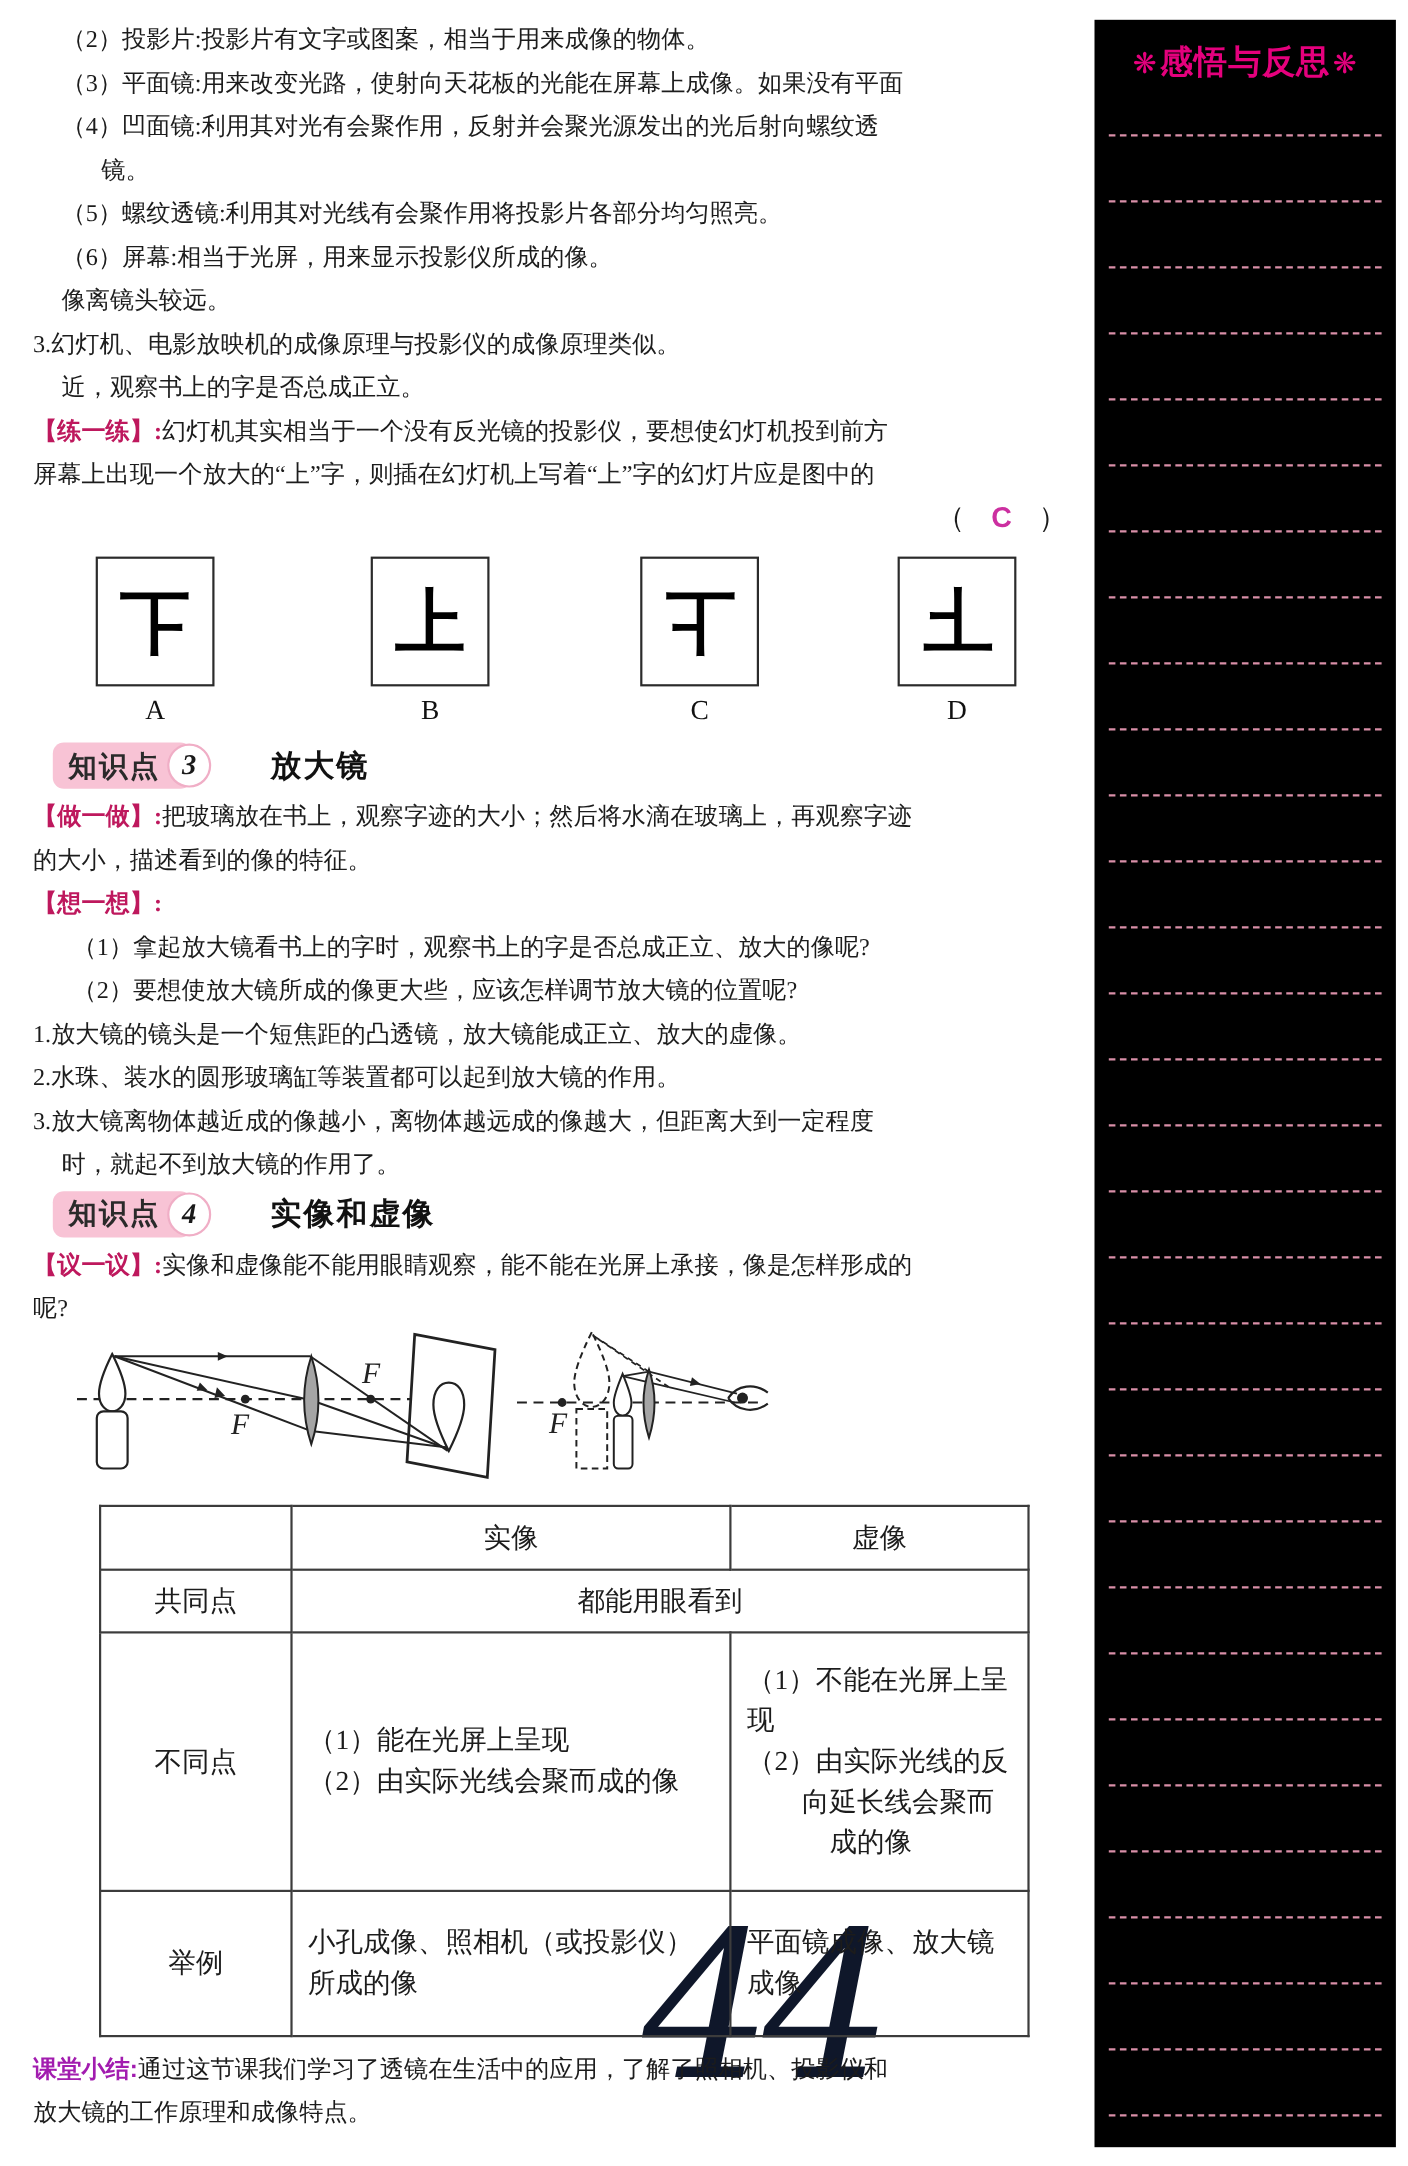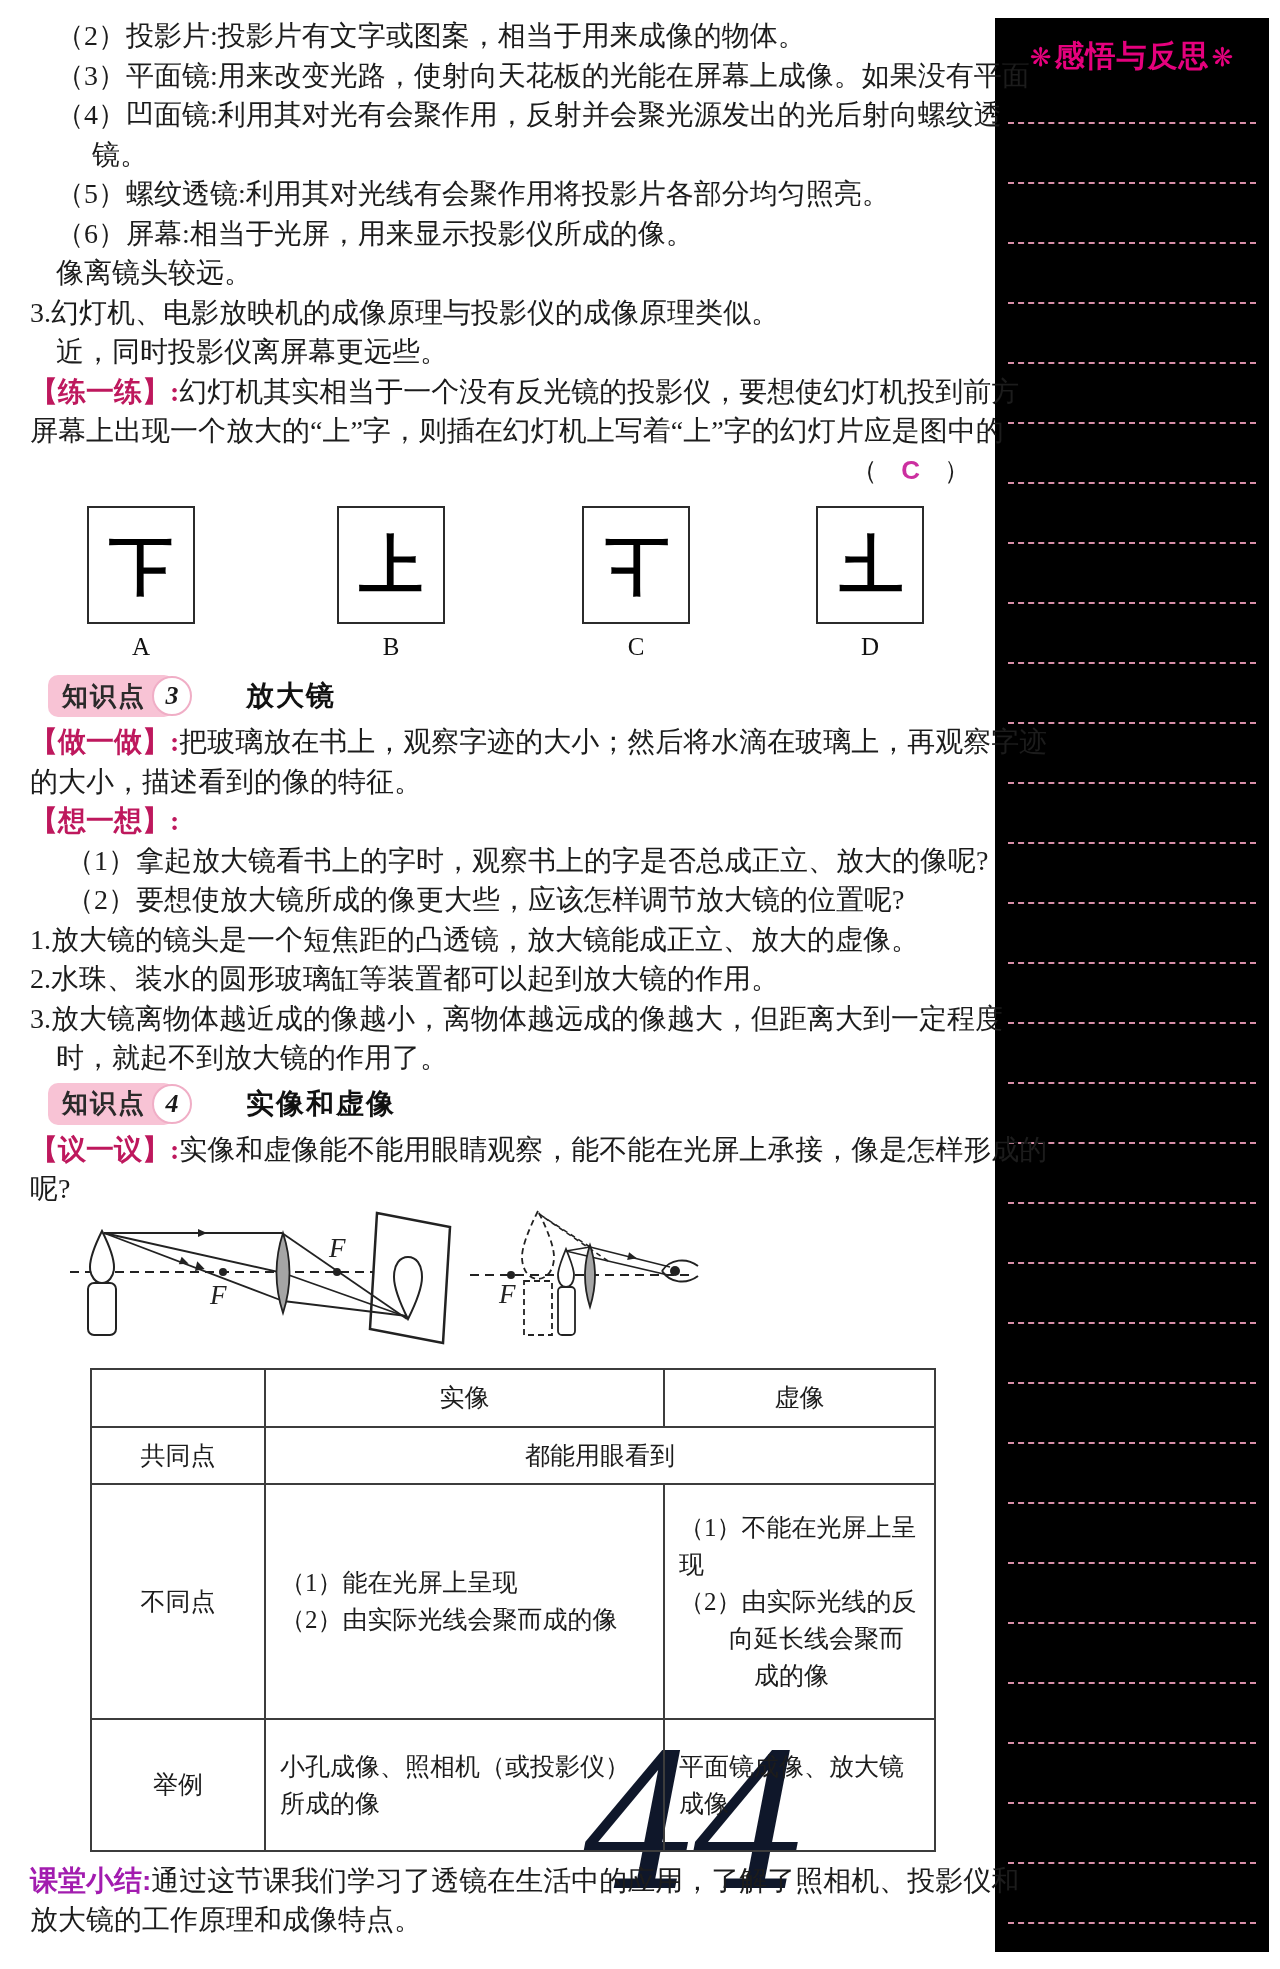--- a/index.html
+++ b/index.html
@@ -12,21 +12,21 @@
   
   .sidebar{position:absolute;left:995px;top:18px;width:274px;height:1934px;
            background:#000000;z-index:1;}
   .sidebar-title{margin-top:18px;text-align:center;font-family:"Liberation Sans","DejaVu Sans",sans-serif;
                  font-weight:bold;font-size:30px;color:#e5007d;letter-spacing:1px;white-space:nowrap;}
   .sidebar-title .flower{font-size:26px;margin:0 2px;color:#e5007d;}
   .ruled-lines{position:absolute;left:0;top:0;width:100%;height:100%;}
   .ruled-line{position:absolute;left:13px;right:13px;height:0;border-top:2px dashed #d98fa8;}
   
   .content{position:absolute;left:30px;top:16px;width:960px;z-index:2;}
-  .line{height:39.5px;line-height:39.5px;font-size:28px;white-space:nowrap;}
+  .line{height:39.5px;line-height:39.5px;font-size:22px;white-space:nowrap;}
   .ind1{padding-left:26px;}
   .ind2{padding-left:62px;}
   .indq{padding-left:36px;}
   .tag{color:#be185d;font-weight:bold;}
   .tag-plain{font-weight:bold;color:#111;}
   .summary-tag{color:#a21caf;font-weight:bold;font-family:"Liberation Sans","DejaVu Sans",sans-serif;}
   .answer-line{text-align:right;padding-right:20px;font-size:26px;}
   .answer{color:#cc2fa0;font-weight:bold;margin:0 24px;font-family:"Liberation Sans","DejaVu Sans",sans-serif;}
   
   .options{position:relative;height:180px;}
@@ -120,21 +120,21 @@
 
     <div class="line ind1">（2）投影片:投影片有文字或图案，相当于用来成像的物体。</div>
     <div class="line ind1">（3）平面镜:用来改变光路，使射向天花板的光能在屏幕上成像。如果没有平面</div>
     <div class="line ind1">（4）凹面镜:利用其对光有会聚作用，反射并会聚光源发出的光后射向螺纹透</div>
     <div class="line ind2">镜。</div>
     <div class="line ind1">（5）螺纹透镜:利用其对光线有会聚作用将投影片各部分均匀照亮。</div>
     <div class="line ind1">（6）屏幕:相当于光屏，用来显示投影仪所成的像。</div>
     <div class="line ind1">像离镜头较远。</div>
     <div class="line">3.幻灯机、电影放映机的成像原理与投影仪的成像原理类似。</div>
 
-    <div class="line ind1">近，同时投影仪离屏幕更远些。</div>
+    <div class="line ind1">近，观察书上的字是否总成正立。</div>
 
     <div class="line">
       <span class="tag">【练一练】:</span><span>幻灯机其实相当于一个没有反光镜的投影仪，要想使幻灯机投到前方</span>
     </div>
     <div class="line">屏幕上出现一个放大的“上”字，则插在幻灯机上写着“上”字的幻灯片应是图中的</div>
 
     <div class="line answer-line">
       <span>（</span><span class="answer">C</span><span>）</span>
     </div>
 

